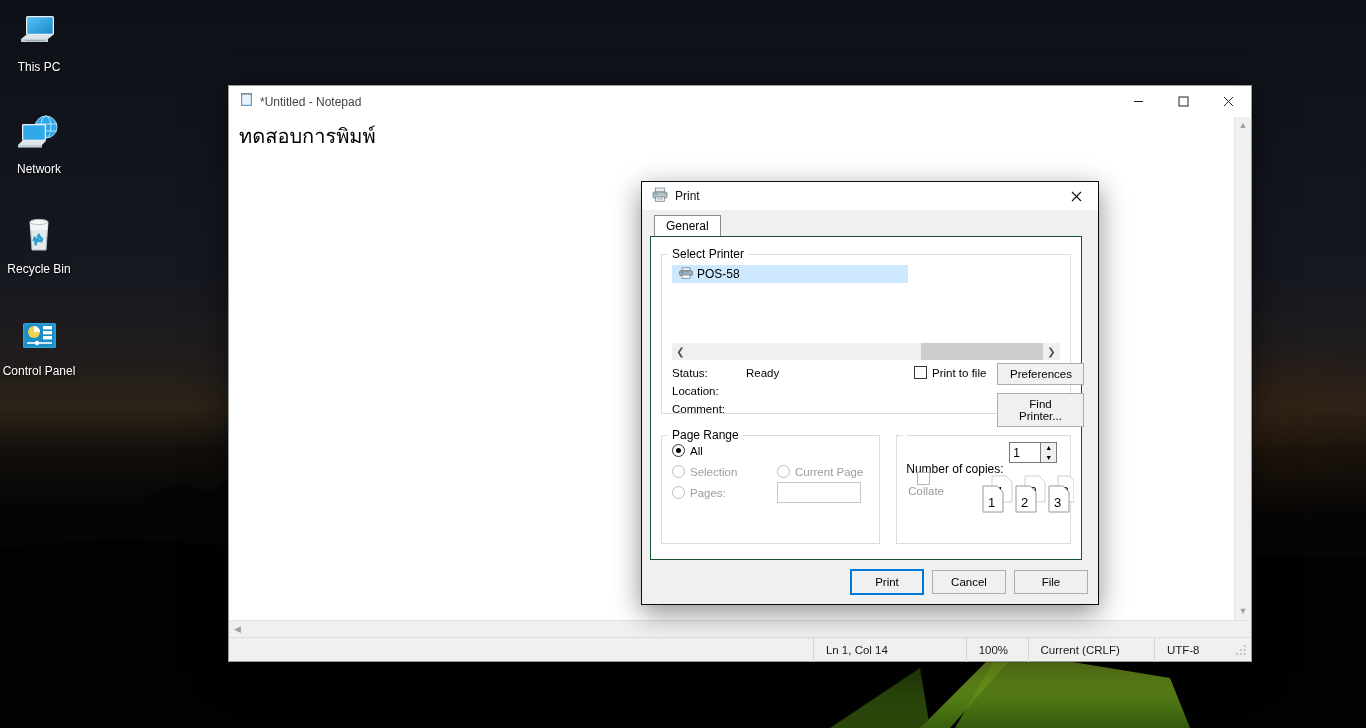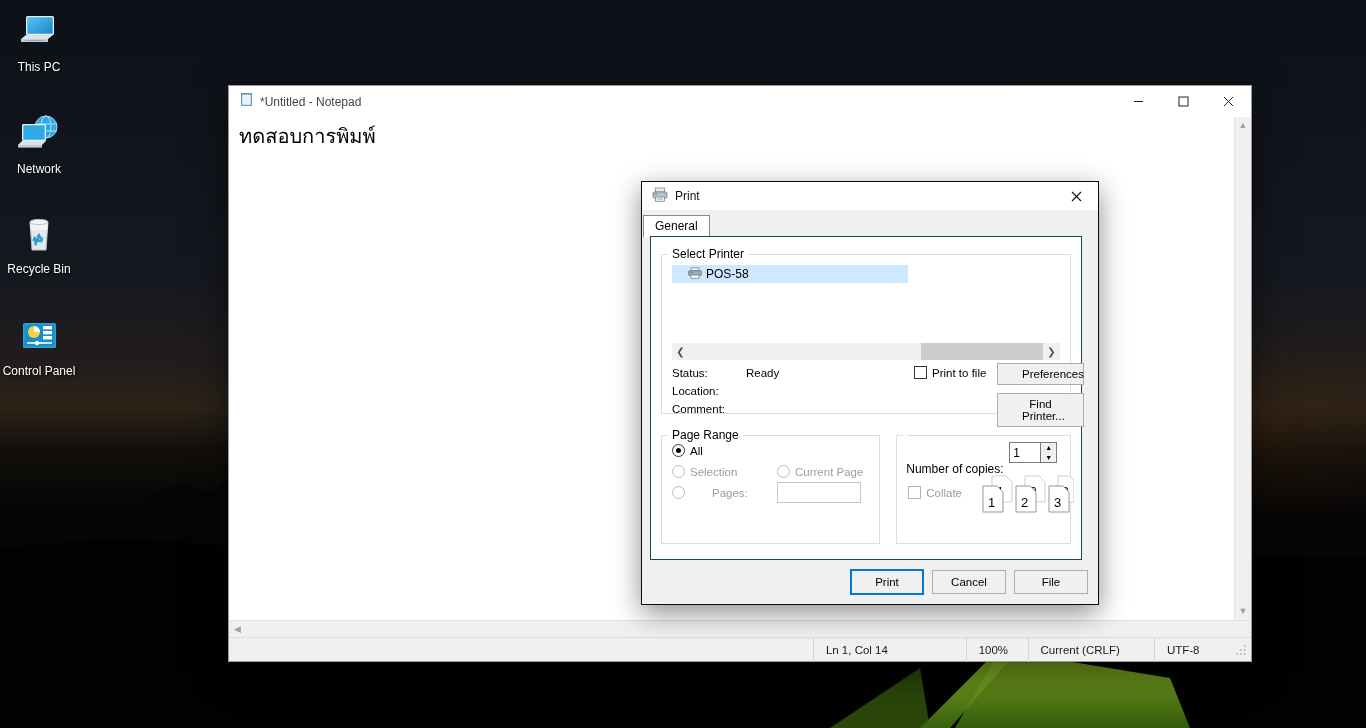--- a/index.html
+++ b/index.html
@@ -136,21 +136,21 @@
     height: 29px; background: #fff; display: flex; align-items: center; flex:none;
     border-bottom: 1px solid #f0f0f0;
   }
   #pd-title .pticon { margin: 0 7px 0 10px; }
   #pd-title-text { font-size: 12px; color: #111; }
   #pd-close {
     margin-left: auto; width: 44px; height: 29px;
     display: flex; align-items: center; justify-content: center; color: #111;
   }
   #pd-tabstrip {
-    height: 25px; padding-left: 1px; display: flex; align-items: flex-end; flex:none;
+    height: 25px; padding-left: 12px; display: flex; align-items: flex-end; flex:none;
     background: #f0f0f0;
   }
   .tab {
     font-size: 12px; color: #000; padding: 3px 11px 4px 11px;
     border: 1px solid #8c8c8c; border-bottom: none; background: #fff;
     position: relative; top: 1px;
   }
   #pd-page {
     flex: 1; margin: 0 16px 0 8px; background: #fff;
     border: 1px solid #14532d; padding: 10px;
@@ -161,21 +161,21 @@
     position: relative;
   }
   fieldset.group > legend {
     font-size: 12px; color: #000; padding: 0 4px; margin-left: 6px;
   }
   
   #printer-list {
     height: 72px; margin: 4px 10px 0 10px; background: #fff; overflow: hidden;
   }
   .printer-row {
-    display: flex; align-items: center; height: 18px; padding-left: 16px;
+    display: flex; align-items: center; height: 18px; padding-left: 7px;
     font-size: 12px; color: #000;
   }
   .printer-row.selected { background: #cde8ff; width: 236px; }
   .printer-row .pricon { margin-right: 4px; }
   
   #list-hscroll {
     height: 17px; margin: 6px 10px 0 10px; background: #f0f0f0;
     display: flex; align-items: center;
   }
   #list-hscroll .lsb-arrow {
@@ -193,21 +193,21 @@
   }
   .info-lbl { position: absolute; left: 0; }
   .info-val { position: absolute; left: 74px; }
   .chk {
     width: 13px; height: 13px; border: 1px solid #333; background: #fff;
     display: inline-block; vertical-align: -2px; margin-right: 5px;
   }
   .chk.disabled { border-color: #b5b5b5; }
   .btn {
     background: #f0f0f0; border: 1px solid #adadad; font-size: 11.5px; color: #000;
-    padding: 4px 24px; text-align: center; font-family: "Liberation Sans", sans-serif;
+    padding: 4px 12px; text-align: center; font-family: "Liberation Sans", sans-serif;
   }
   .btn.default { border: 2px solid #0078d7; }
   
   .radio {
     width: 13px; height: 13px; border: 1px solid #333; border-radius: 50%;
     display: inline-block; vertical-align: -2px; margin-right: 5px; background: #fff;
     position: relative;
   }
   .radio.checked::after {
     content: ""; position: absolute; left: 3px; top: 3px;
@@ -472,41 +472,41 @@
               <span>All</span>
           </label>
           <label class="opt disabled" style="position:absolute; left:0; top:21px;">
             <span class="radio disabled"></span>
               <span>Selection</span>
           </label>
           <label class="opt disabled" style="position:absolute; left:105px; top:21px;">
             <span class="radio disabled"></span>
               <span>Current Page</span>
           </label>
-          <label class="opt disabled" style="position:absolute; left:0; top:42px;gap:22px;">
+          <label class="opt disabled" style="position:absolute; left:0; top:42px;">
             <span class="radio disabled"></span>
               <span>Pages:</span>
           </label>
           <input id="pages-input" type="text" style="position: absolute; left: 105px; top: 38px;" placeholder="">
         </div>
       </fieldset>
 
       <fieldset class="group" style="width:177px; height:116px;">
         <legend style="padding:0;">&nbsp;</legend>
         <div style="position:relative; height:94px; margin:0 9px;">
           <span style="position:absolute; left:0; top:20px; font-size:12px;">Number of copies:</span>
           <div style="position:absolute; left:103px; top:0; display:flex;">
             <div id="copies-input">1</div>
             <div id="copies-spin">
               <div>▲</div>
               <div>▼</div>
             </div>
           </div>
 
-          <label class="opt disabled" style="position:absolute; left:2px; top:44px;">
+          <label class="opt disabled" style="position:absolute; left:2px; top:30px;flex-direction:column;">
             <span class="chk disabled"></span>
               <span>Collate</span>
           </label>
 
           <svg style="position:absolute; left:72px; top:32px;" width="96" height="46" viewBox="0 0 96 46">
             <g font-family="Liberation Sans" font-size="11" fill="#000">
               <path d="M14 2 h14 l6 6 v20 h-20 Z" fill="#fff" stroke="#c9c9c9" stroke-width=".9"></path>
               <text x="19" y="22" font-size="12">1</text>
               <path d="M5 12 h14 l6 6 v20 h-20 Z" fill="#fff" stroke="#8c8c8c" stroke-width=".9"></path>
               <text x="10" y="33" font-size="13">1</text>

